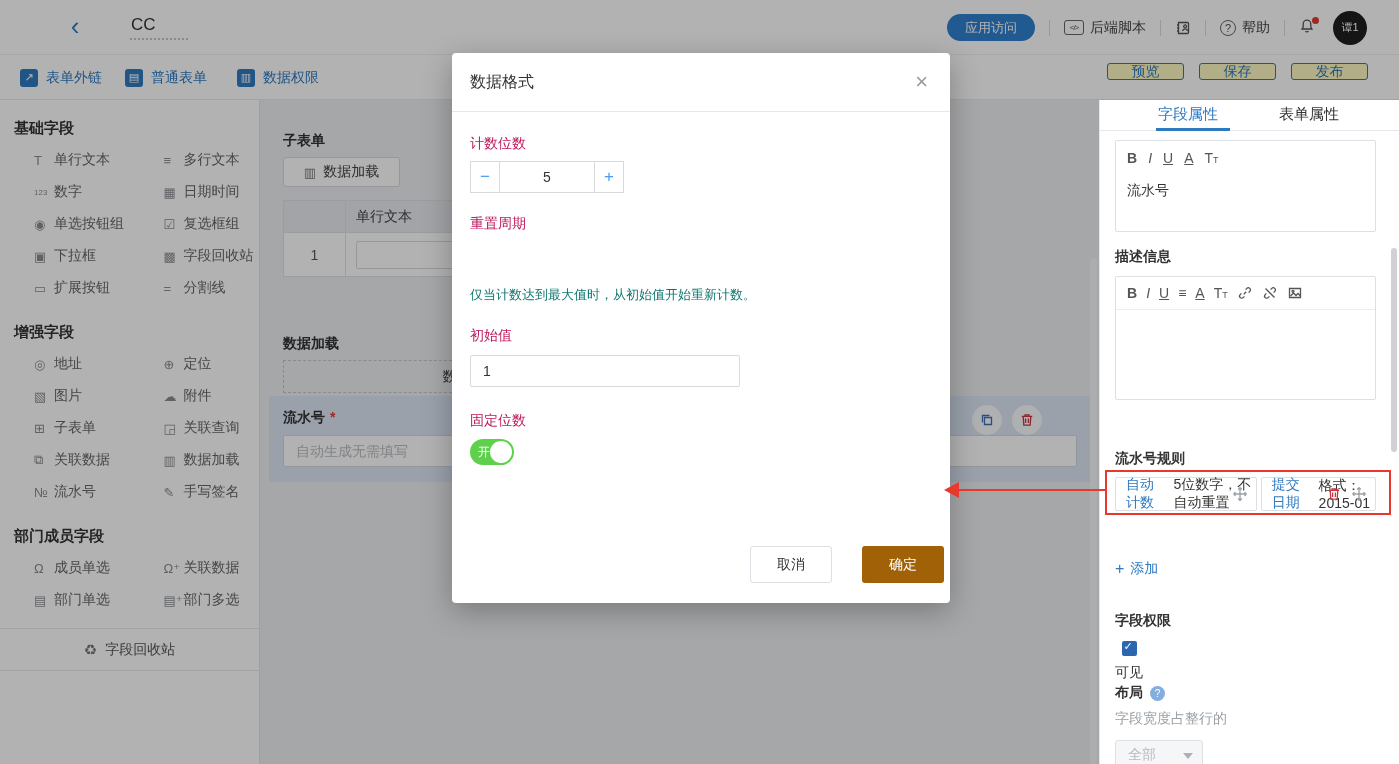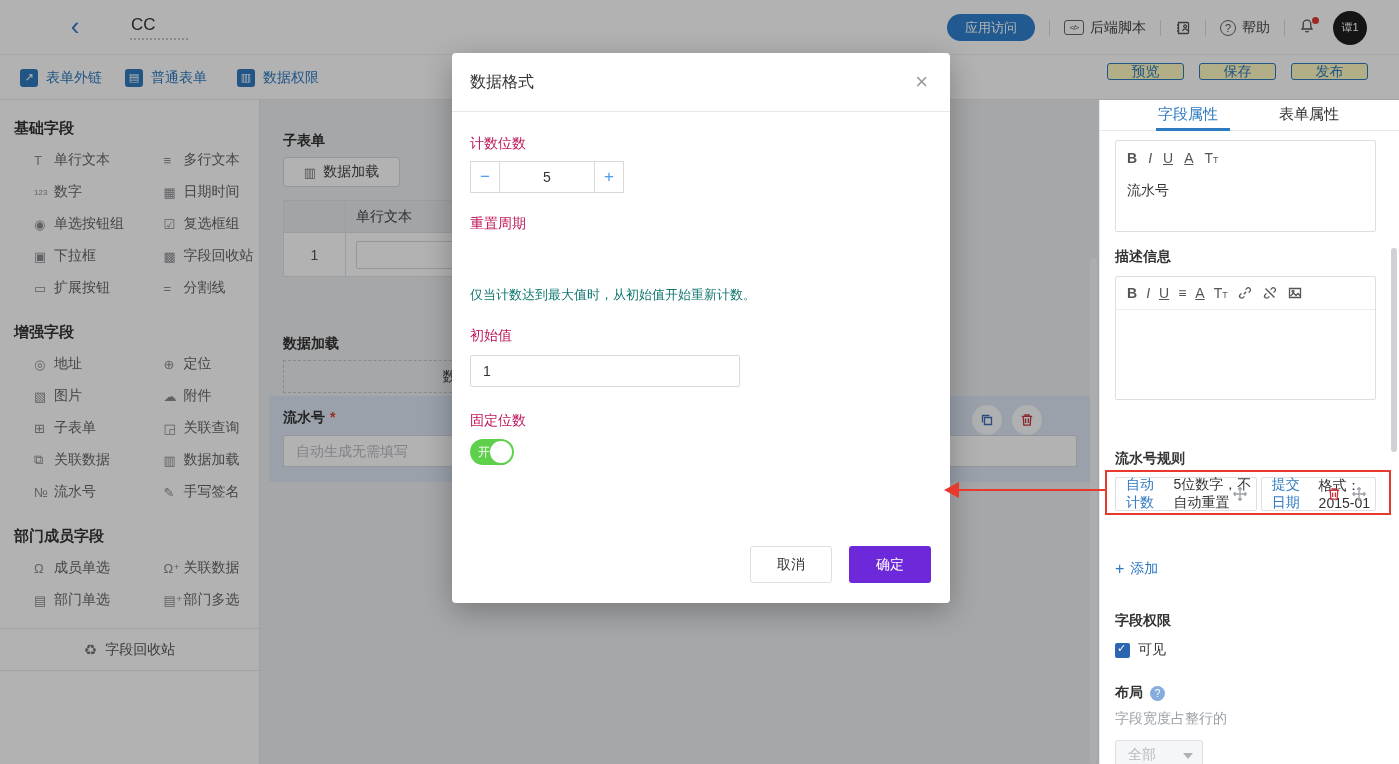--- a/index.html
+++ b/index.html
@@ -96,21 +96,21 @@
   .lbl-layout { top:584px; display:flex; align-items:center; gap:7px; }
   .help-dot { width:15px; height:15px; border-radius:50%; background:#85aede; color:#fff; font-size:10px; font-weight:normal; display:flex; align-items:center; justify-content:center; cursor:pointer; }
   .rule-list { position:absolute; left:15px; top:377px; width:261px; display:flex; gap:4px; }
   .rule-row { position:relative; height:34px; border:1px solid #dcdfe3; border-radius:2px; display:flex; align-items:center; background:#fff; }
   .rule-type { color:#2e7ac1; margin-left:10px; cursor:pointer; }
   .rule-desc { color:#333; margin-left:13px; }
   .rule-icons { position:absolute; right:8px; display:flex; gap:9px; align-items:center; }
   .rule-icons .rt-svg { cursor:pointer; }
   .add-link { position:absolute; left:15px; top:460px; color:#2e7ac1; display:flex; align-items:center; gap:6px; cursor:pointer; }
   .add-plus { font-size:16px; }
-  .perm-row { position:absolute; left:15px; top:541px; display:flex; align-items:center; gap:8px; cursor:pointer; }
+  .perm-row { position:absolute; left:15px; top:541px; display:flex; align-items:center; gap:8px; cursor:pointer;flex-direction:column; }
   .chk { width:15px; height:15px; background:#2d66b0; border-radius:2px; position:relative; }
   .chk::after { content:"✓"; position:absolute; left:2px; top:-1px; color:#fff; font-size:11px; }
   .layout-row { position:absolute; left:15px; top:610px; display:flex; align-items:flex-start; gap:12px;flex-direction:column; }
   .layout-row .lr-label { color:#9aa0a6; }
   .mini-select { width:88px; height:30px; background:#f5f6f8; border:1px solid #dde0e4; border-radius:3px; display:flex; align-items:center; padding-left:12px; color:#b6babf; position:relative; }
   .mini-select .caret { position:absolute; right:9px; top:12px; width:0; height:0; border-left:5px solid transparent; border-right:5px solid transparent; border-top:6px solid #aeb2b8; }
   .p-scroll { position:absolute; right:2px; top:148px; width:6px; height:204px; background:#cfd1d4; border-radius:3px; }
 
   
   .modal { position:absolute; left:452px; top:45px; width:498px; height:550px; background:#fff; border-radius:4px; box-shadow:0 8px 30px rgba(0,0,0,.28); z-index:20;margin-top:8px; }
@@ -128,21 +128,21 @@
   .m-select .sel-text { padding-left:12px; color:#333; }
   .sel-caret-box { position:absolute; right:0; top:0; width:30px; height:32px; border-left:1px solid #d9d9d9; display:flex; align-items:center; justify-content:center; }
   .sel-caret { width:0; height:0; border-left:6px solid transparent; border-right:6px solid transparent; border-top:7px solid #4a9df2; }
   .m-hint { position:absolute; left:18px; top:233px; font-size:13px; color:#0f766e; }
   .m-input { position:absolute; left:18px; top:302px; width:270px; height:32px; border:1px solid #d9d9d9; border-radius:2px; padding-left:12px; font-size:14px; color:#333; font-family:inherit; }
   .toggle { position:absolute; left:18px; top:386px; width:44px; height:26px; border-radius:13px; background:#5ed04b; cursor:pointer; }
   .toggle-label { position:absolute; left:8px; top:5px; color:#fff; font-size:12px; }
   .toggle-knob { position:absolute; right:2px; top:2px; width:22px; height:22px; border-radius:50%; background:#fff; }
   .m-footer-btn { position:absolute; top:493px; width:82px; height:37px; border-radius:3px; font-size:14px; display:flex; align-items:center; justify-content:center; cursor:pointer; }
   .btn-cancel { left:298px; background:#fff; border:1px solid #dcdfe3; color:#333; }
-  .btn-ok { left:397px; background:#6d28d9; color:#fff; }
+  .btn-ok { left:410px; background:#a16207; color:#fff; }
 
   
   .anno { position:absolute; z-index:30; }
   .anno-rect { left:1105px; top:470px; width:286px; height:45px; border:2px solid #e8392c; }
   .anno-line { left:958px; top:489px; width:148px; height:2px; background:#e8392c; }
   .anno-head { left:944px; top:482px; width:0; height:0; border-top:8px solid transparent; border-bottom:8px solid transparent; border-right:15px solid #e8392c; }
 </style>
 </head>
 <body>
 

